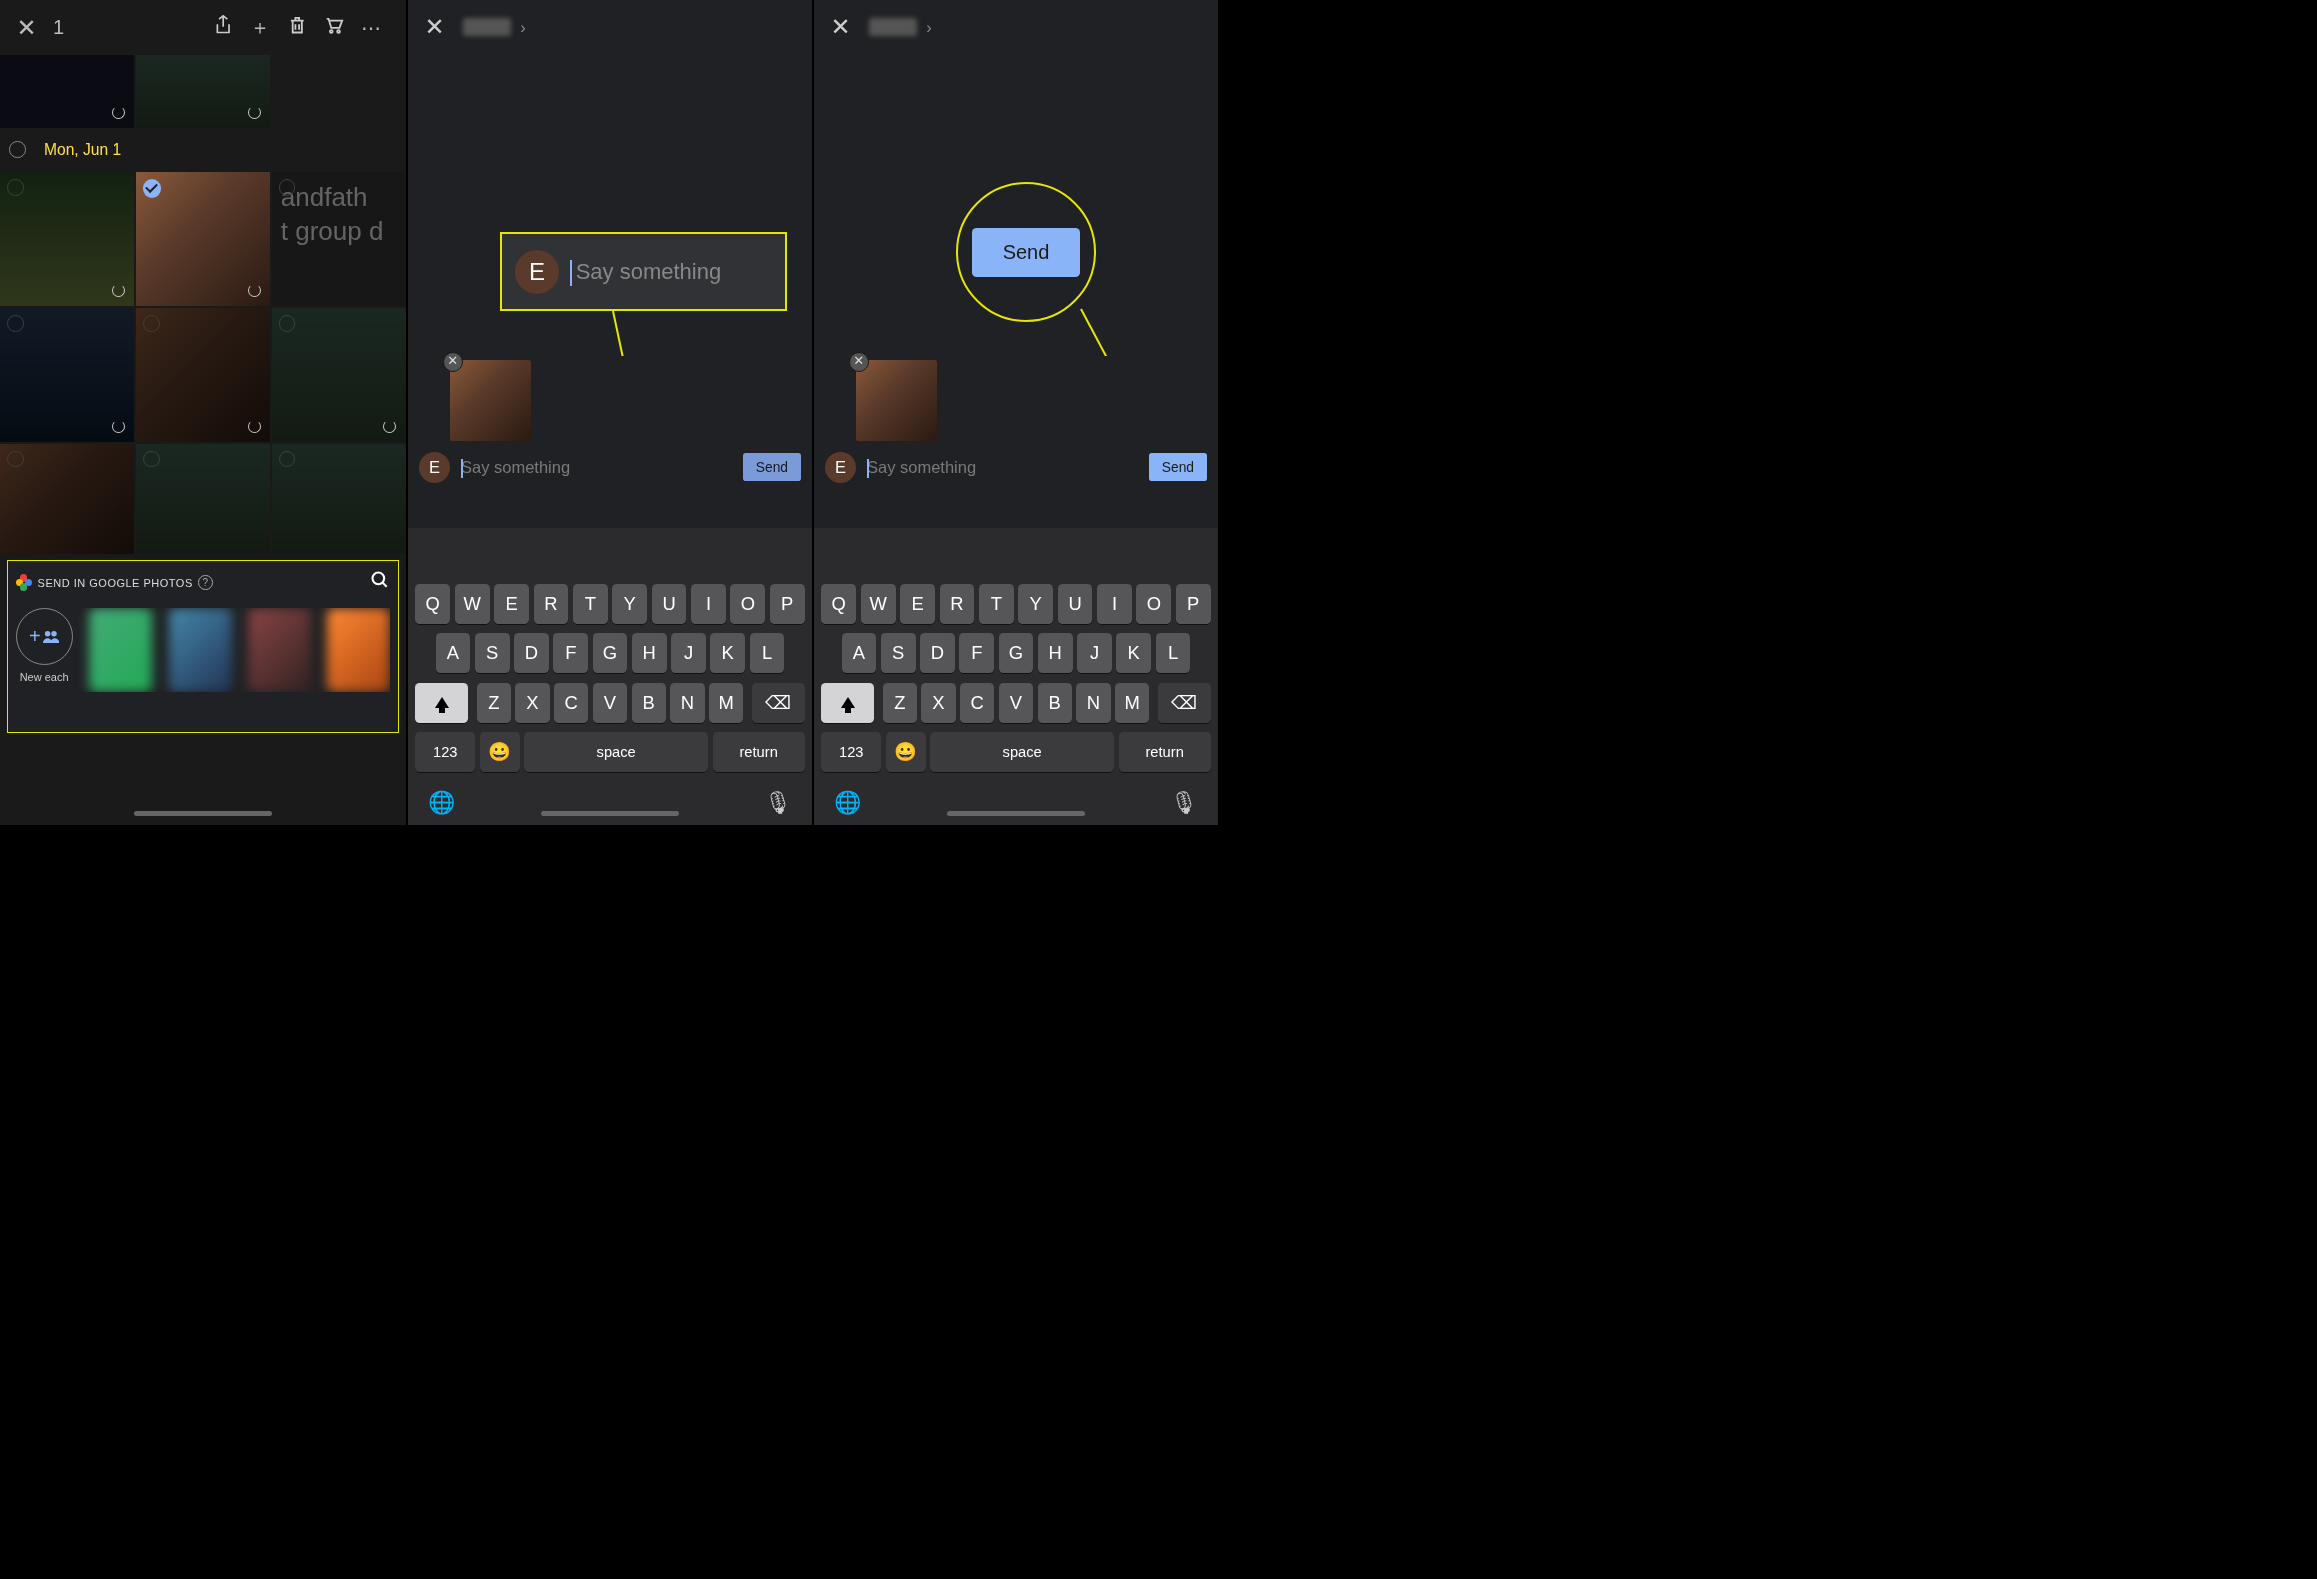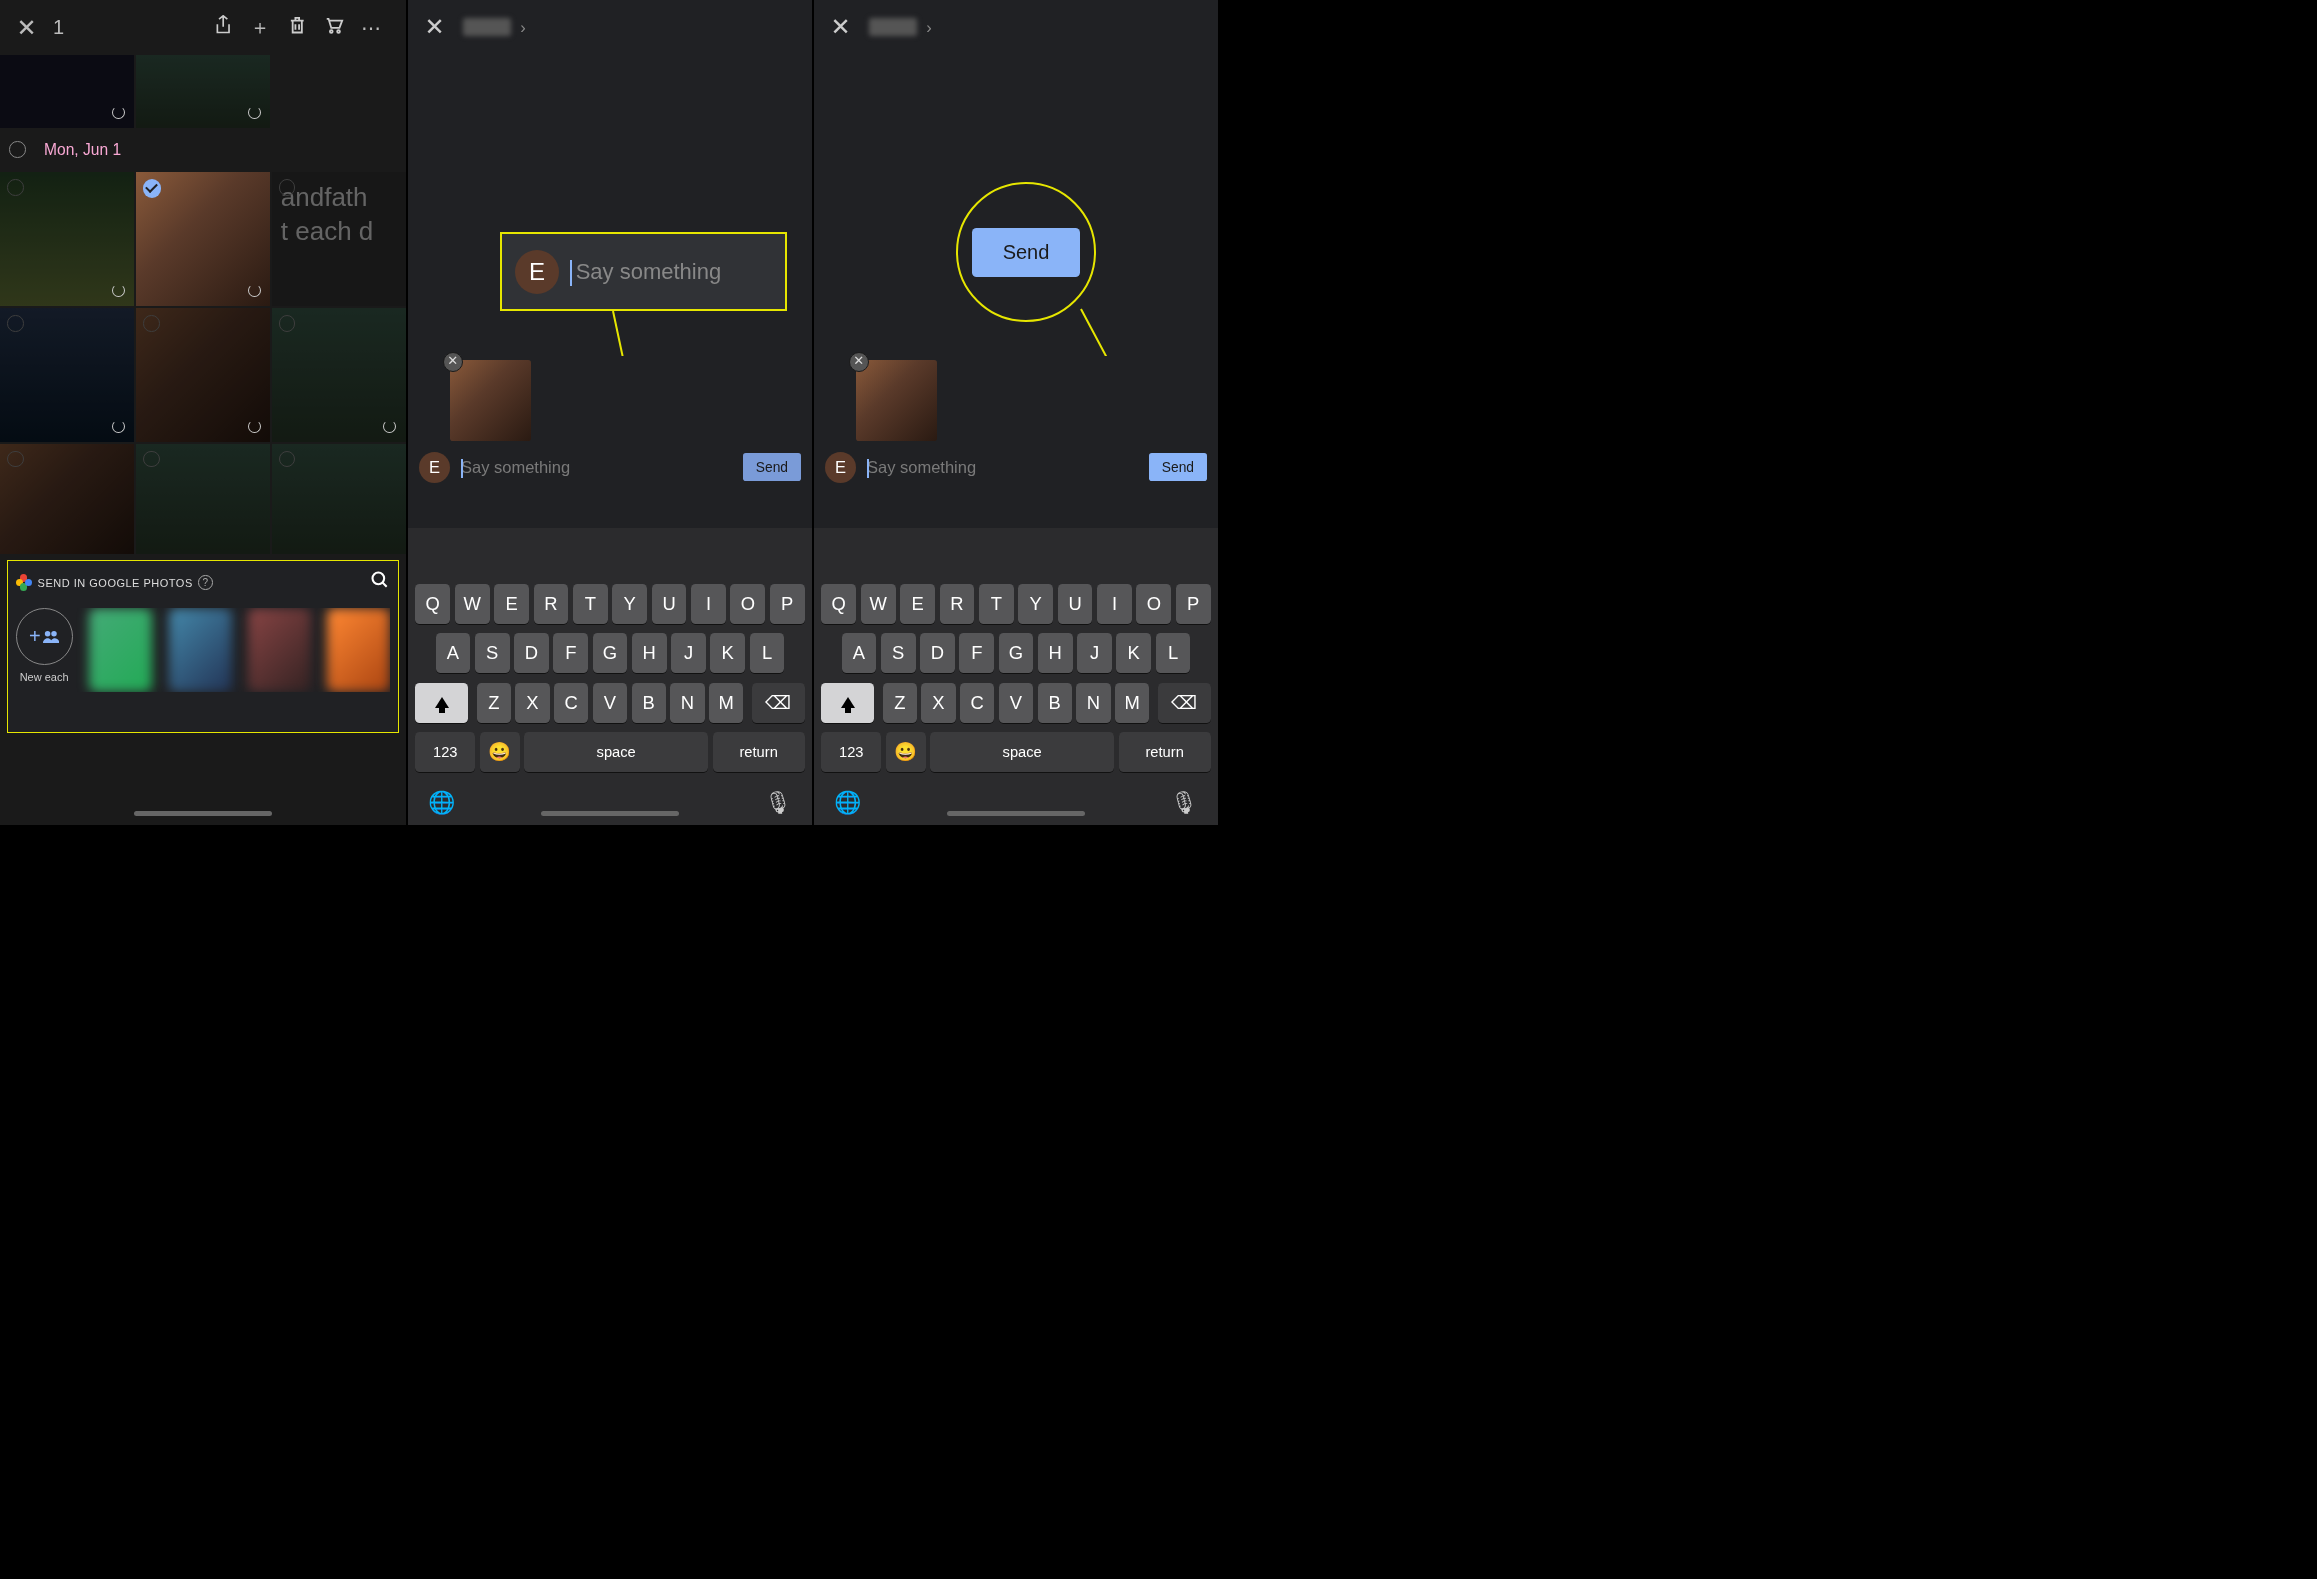--- a/index.html
+++ b/index.html
@@ -6,21 +6,21 @@
   body { background: #000; width: 1366px; height: 825px; overflow: hidden; position: relative; }
   .phone { position: absolute; top: 0; height: 825px; background: #202124; }
   #p1 { left: 0; width: 406px; background: #1a1a1a; }
   #p2 { left: 408px; width: 404px; }
   #p3 { left: 814px; width: 404px; }
 
   
   .p1-top { display: flex; align-items: center; height: 55px; padding: 0 16.5px; color: #bbb; }
   .p1-top .count { font-size: 20px; margin-left: 16.5px; flex: 1; }
   .p1-top .act { width: 37px; text-align: center; font-size: 20px; }
-  .p1-sec { color: #f9a8d4; font-size: 15.6px; padding: 13px 11px 13px 44px; position: relative; }
+  .p1-sec { color: #fde047; font-size: 15.6px; padding: 13px 11px 13px 44px; position: relative; }
   .p1-sec .ring { position: absolute; left: 9.2px; top: 13px; }
   .ring { width: 16.5px; height: 16.5px; border: 1.8px solid #888; border-radius: 50%; display: inline-block; }
   .grid { display: flex; flex-wrap: wrap; }
   .cell { position: relative; background: #333; }
   .cell .ring { position: absolute; left: 7.3px; top: 7.3px; }
   .dim { position: absolute; inset: 0; background: rgba(0,0,0,.55); }
   .check { position:absolute; left:7.3px; top:7.3px; width:18.4px; height:18.4px; border-radius:50%; background:#8ab4f8; }
   .check:after { content:""; position:absolute; left:4.6px; top:1.8px; width:4.6px; height:9.2px; border:solid #202124; border-width:0 2.8px 2.8px 0; transform:rotate(45deg); }
   .spin { position:absolute; right:9.2px; bottom:9.2px; width:13px; height:13px; border:1.8px solid #ccc; border-top-color:transparent; border-radius:50%; }
   .sheet { position:absolute; left:7.3px; right:7.3px; bottom:92px; border:1.8px solid #e6e600; padding:9.2px 7.3px 40px; background:#202124; }
@@ -133,21 +133,21 @@
   <div class="grid">
     <div class="cell grass" style="width:134px;height:134px">
         <span class="ring"></span>
         <div class="dim"></div>
         <span class="spin"></span>
       </div>
     <div class="cell dog" style="width:134px;height:134px;margin-left:1.8px">
         <span class="check"></span>
         <span class="spin"></span>
       </div>
-    <div class="cell txt" style="width:134px;height:134px;margin-left:1.8px"><span class="ring"></span><div class="dim"></div><span>andfath</span><br><span>t each d</span></div>
+    <div class="cell txt" style="width:134px;height:134px;margin-left:1.8px"><span class="ring"></span><div class="dim"></div><span>andfath</span><br><span>t group d</span></div>
     <div class="cell sky" style="width:134px;height:134px;margin-top:1.8px">
         <span class="ring"></span>
         <div class="dim"></div>
         <span class="spin"></span>
       </div>
     <div class="cell dog" style="width:134px;height:134px;margin:1.8px 0 0 1.8px">
         <span class="ring"></span>
         <div class="dim"></div>
         <span class="spin"></span>
       </div>

